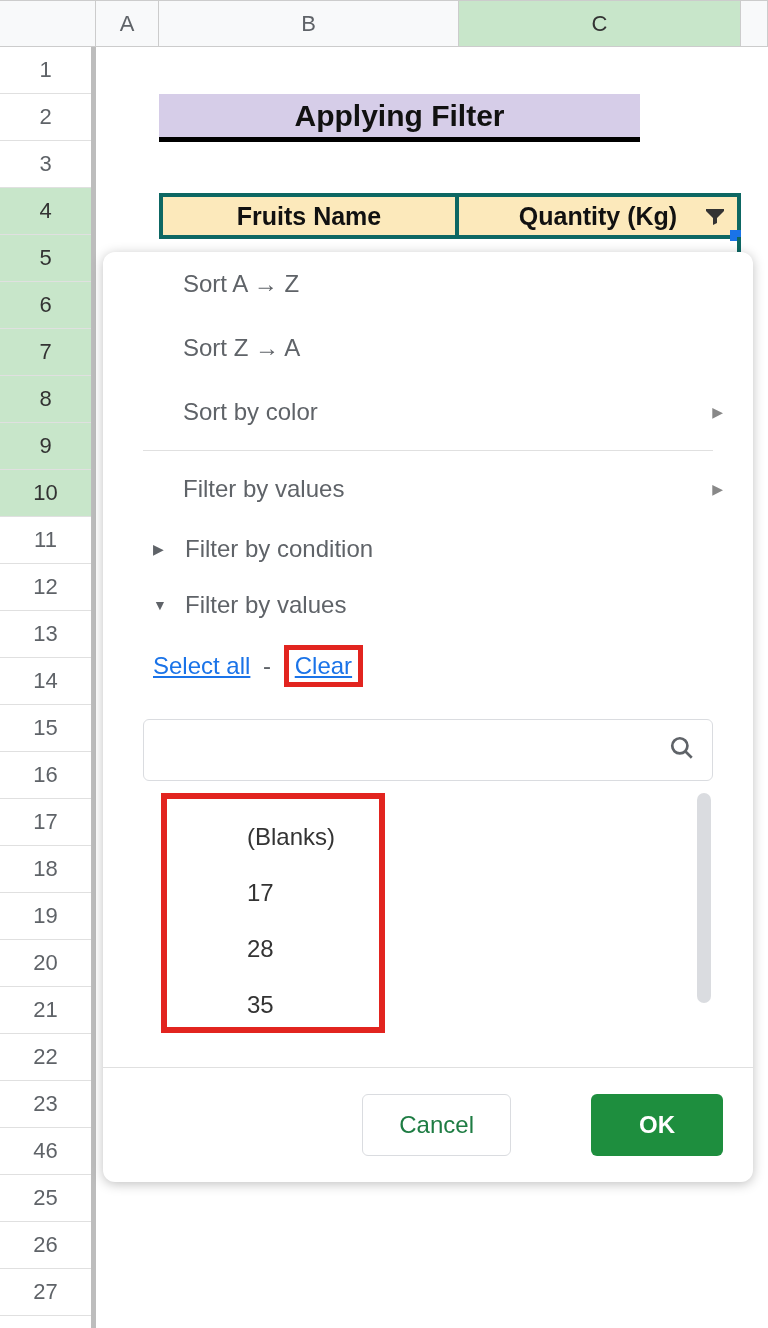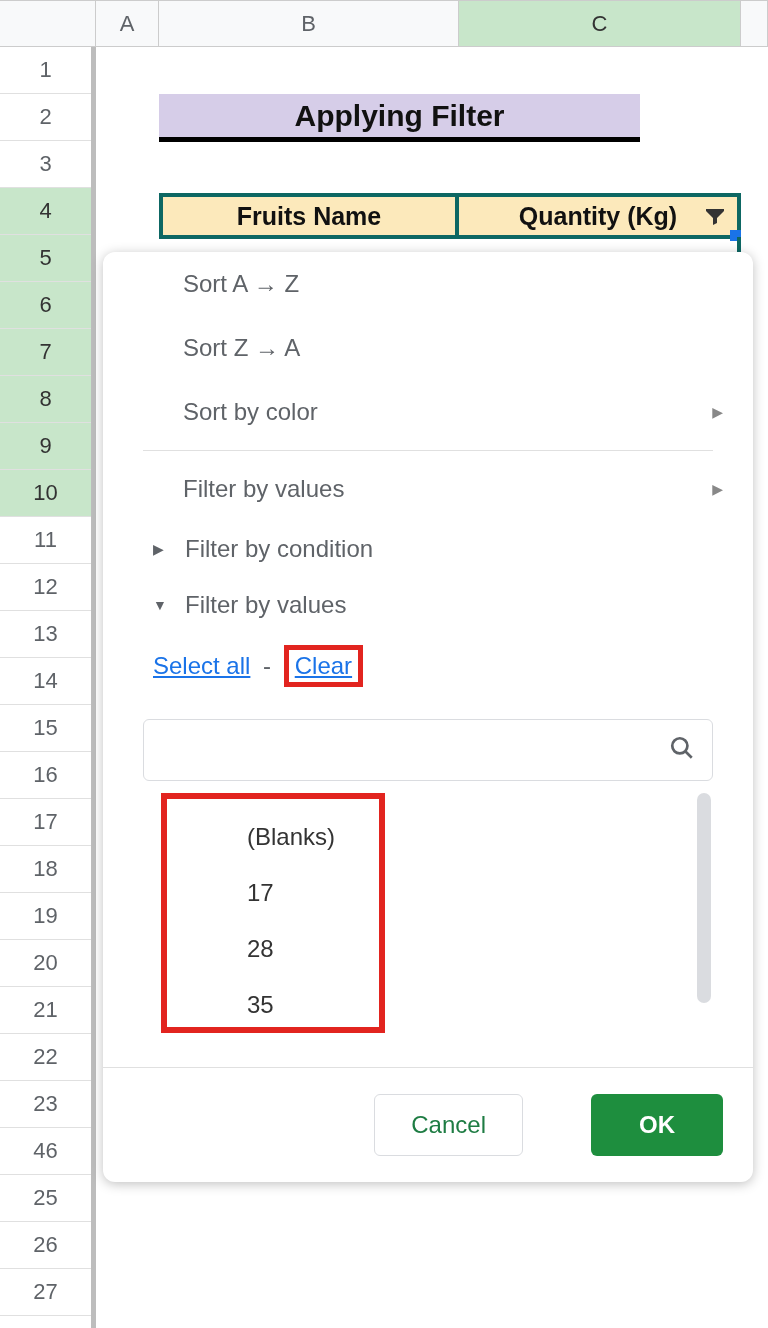--- a/index.html
+++ b/index.html
@@ -265,21 +265,21 @@
       width: 14px;
       height: 210px;
       background: #dadce0;
       border-radius: 7px;
     }
     .popup-footer {
       border-top: 1px solid #e0e0e0;
       padding: 26px 30px;
       display: flex;
       justify-content: flex-end;
-      gap: 20px;
+      gap: 32px;
       margin-top: 14px;
     }
     .btn {
       padding: 16px 36px;
       font-size: 24px;
       border-radius: 6px;
       cursor: pointer;
       font-weight: 500;
     }
     .btn-cancel {

